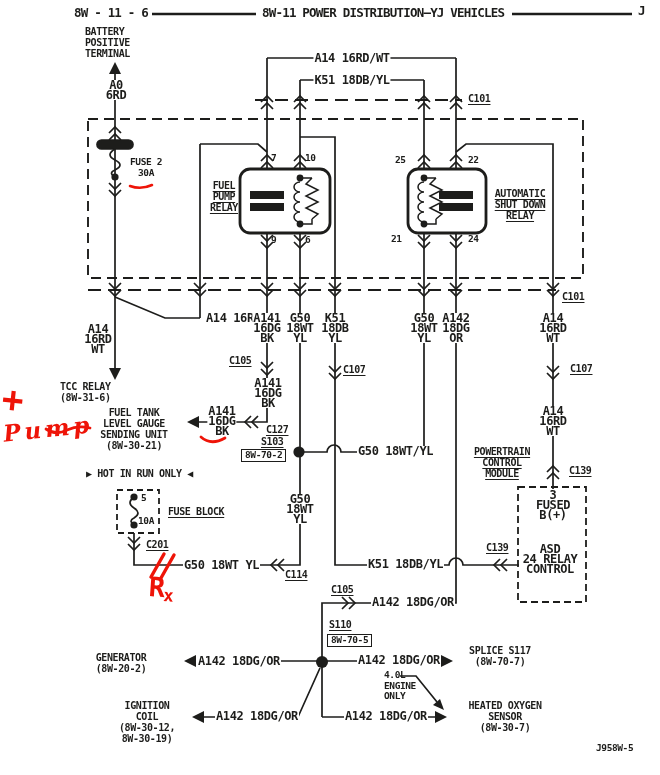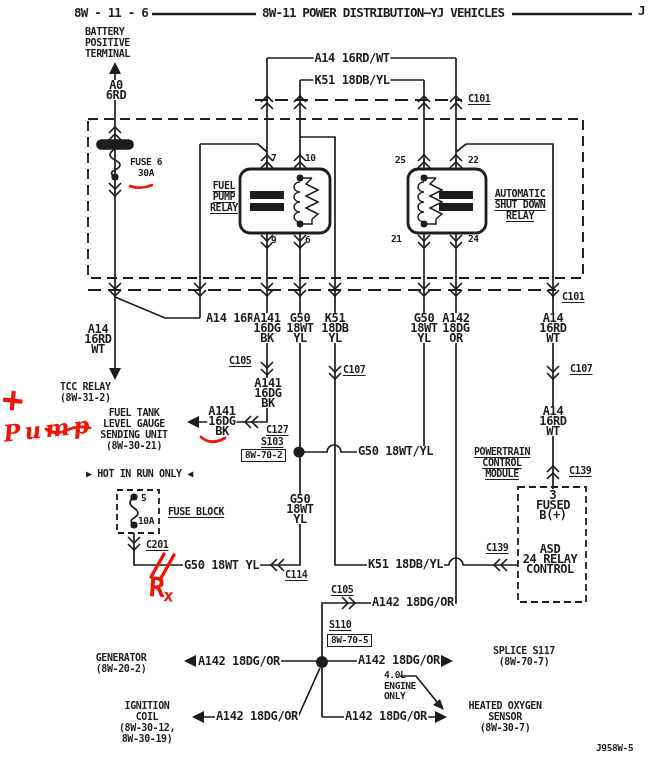--- a/index.html
+++ b/index.html
@@ -170,21 +170,21 @@
   <div class="t s10" style="left:85px;top:26px">BATTERY
 POSITIVE
 TERMINAL</div>
   <div class="t s9 cx ctr bg" style="left:116px;top:80px">A0
 6RD</div>
 
   <div class="t s9 cx bg" style="left:352px;top:53px">A14 16RD/WT</div>
   <div class="t s9 cx bg" style="left:352px;top:75px">K51 18DB/YL</div>
   <div class="t s10 u" style="left:468px;top:93px">C101</div>
 
-  <div class="t s95 cx ctr" style="left:146px;top:157px">FUSE 6
+  <div class="t s95 cx ctr" style="left:146px;top:157px">FUSE 2
 30A</div>
 
   <div class="t s10 rx100 ctr u" style="left:238px;top:180px">FUEL
 PUMP
 RELAY</div>
   <div class="t s95" style="left:271px;top:153px">7</div>
   <div class="t s95" style="left:305px;top:153px">10</div>
   <div class="t s95" style="left:271px;top:235px">9</div>
   <div class="t s95" style="left:305px;top:235px">6</div>
 
@@ -196,21 +196,21 @@
   <div class="t s95" style="left:391px;top:234px">21</div>
   <div class="t s95" style="left:468px;top:234px">24</div>
 
   <div class="t s10 u bg" style="left:561px;top:291px">C101</div>
 
   <div class="t s9 bg" style="left:205px;top:313px">A14 16RD/WT</div>
   <div class="t s9 cx ctr" style="left:98px;top:324px">A14
 16RD
 WT</div>
   <div class="t s10" style="left:60px;top:381px">TCC RELAY
-(8W-31-2)</div>
+(8W-31-6)</div>
 
   <div class="t s9 cx ctr bg" style="left:267px;top:313px">A141
 16DG
 BK</div>
   <div class="t s9 cx ctr bg" style="left:300px;top:313px">G50
 18WT
 YL</div>
   <div class="t s9 cx ctr bg" style="left:335px;top:313px">K51
 18DB
 YL</div>
@@ -273,21 +273,21 @@
 
   <div class="t s10 u" style="left:331px;top:584px">C105</div>
   <div class="t s9 bg" style="left:371px;top:597px">A142 18DG/OR</div>
   <div class="t s10 u" style="left:329px;top:619px">S110</div>
   <div class="t s95 refbox" style="left:327px;top:634px">8W-70-5</div>
 
   <div class="t s10 cx ctr" style="left:121px;top:652px">GENERATOR
 (8W-20-2)</div>
   <div class="t s9 bg" style="left:197px;top:656px">A142 18DG/OR</div>
   <div class="t s9 bg" style="left:357px;top:655px">A142 18DG/OR</div>
-  <div class="t s10 cx ctr" style="left:524px;top:645px">SPLICE S117
+  <div class="t s10 cx ctr" style="left:500px;top:645px">SPLICE S117
 (8W-70-7)</div>
   <div class="t s95" style="left:384px;top:670px">4.0L
 ENGINE
 ONLY</div>
 
   <div class="t s10 cx ctr" style="left:147px;top:700px">IGNITION
 COIL
 (8W-30-12,
 8W-30-19)</div>
   <div class="t s9 bg" style="left:215px;top:711px">A142 18DG/OR</div>

